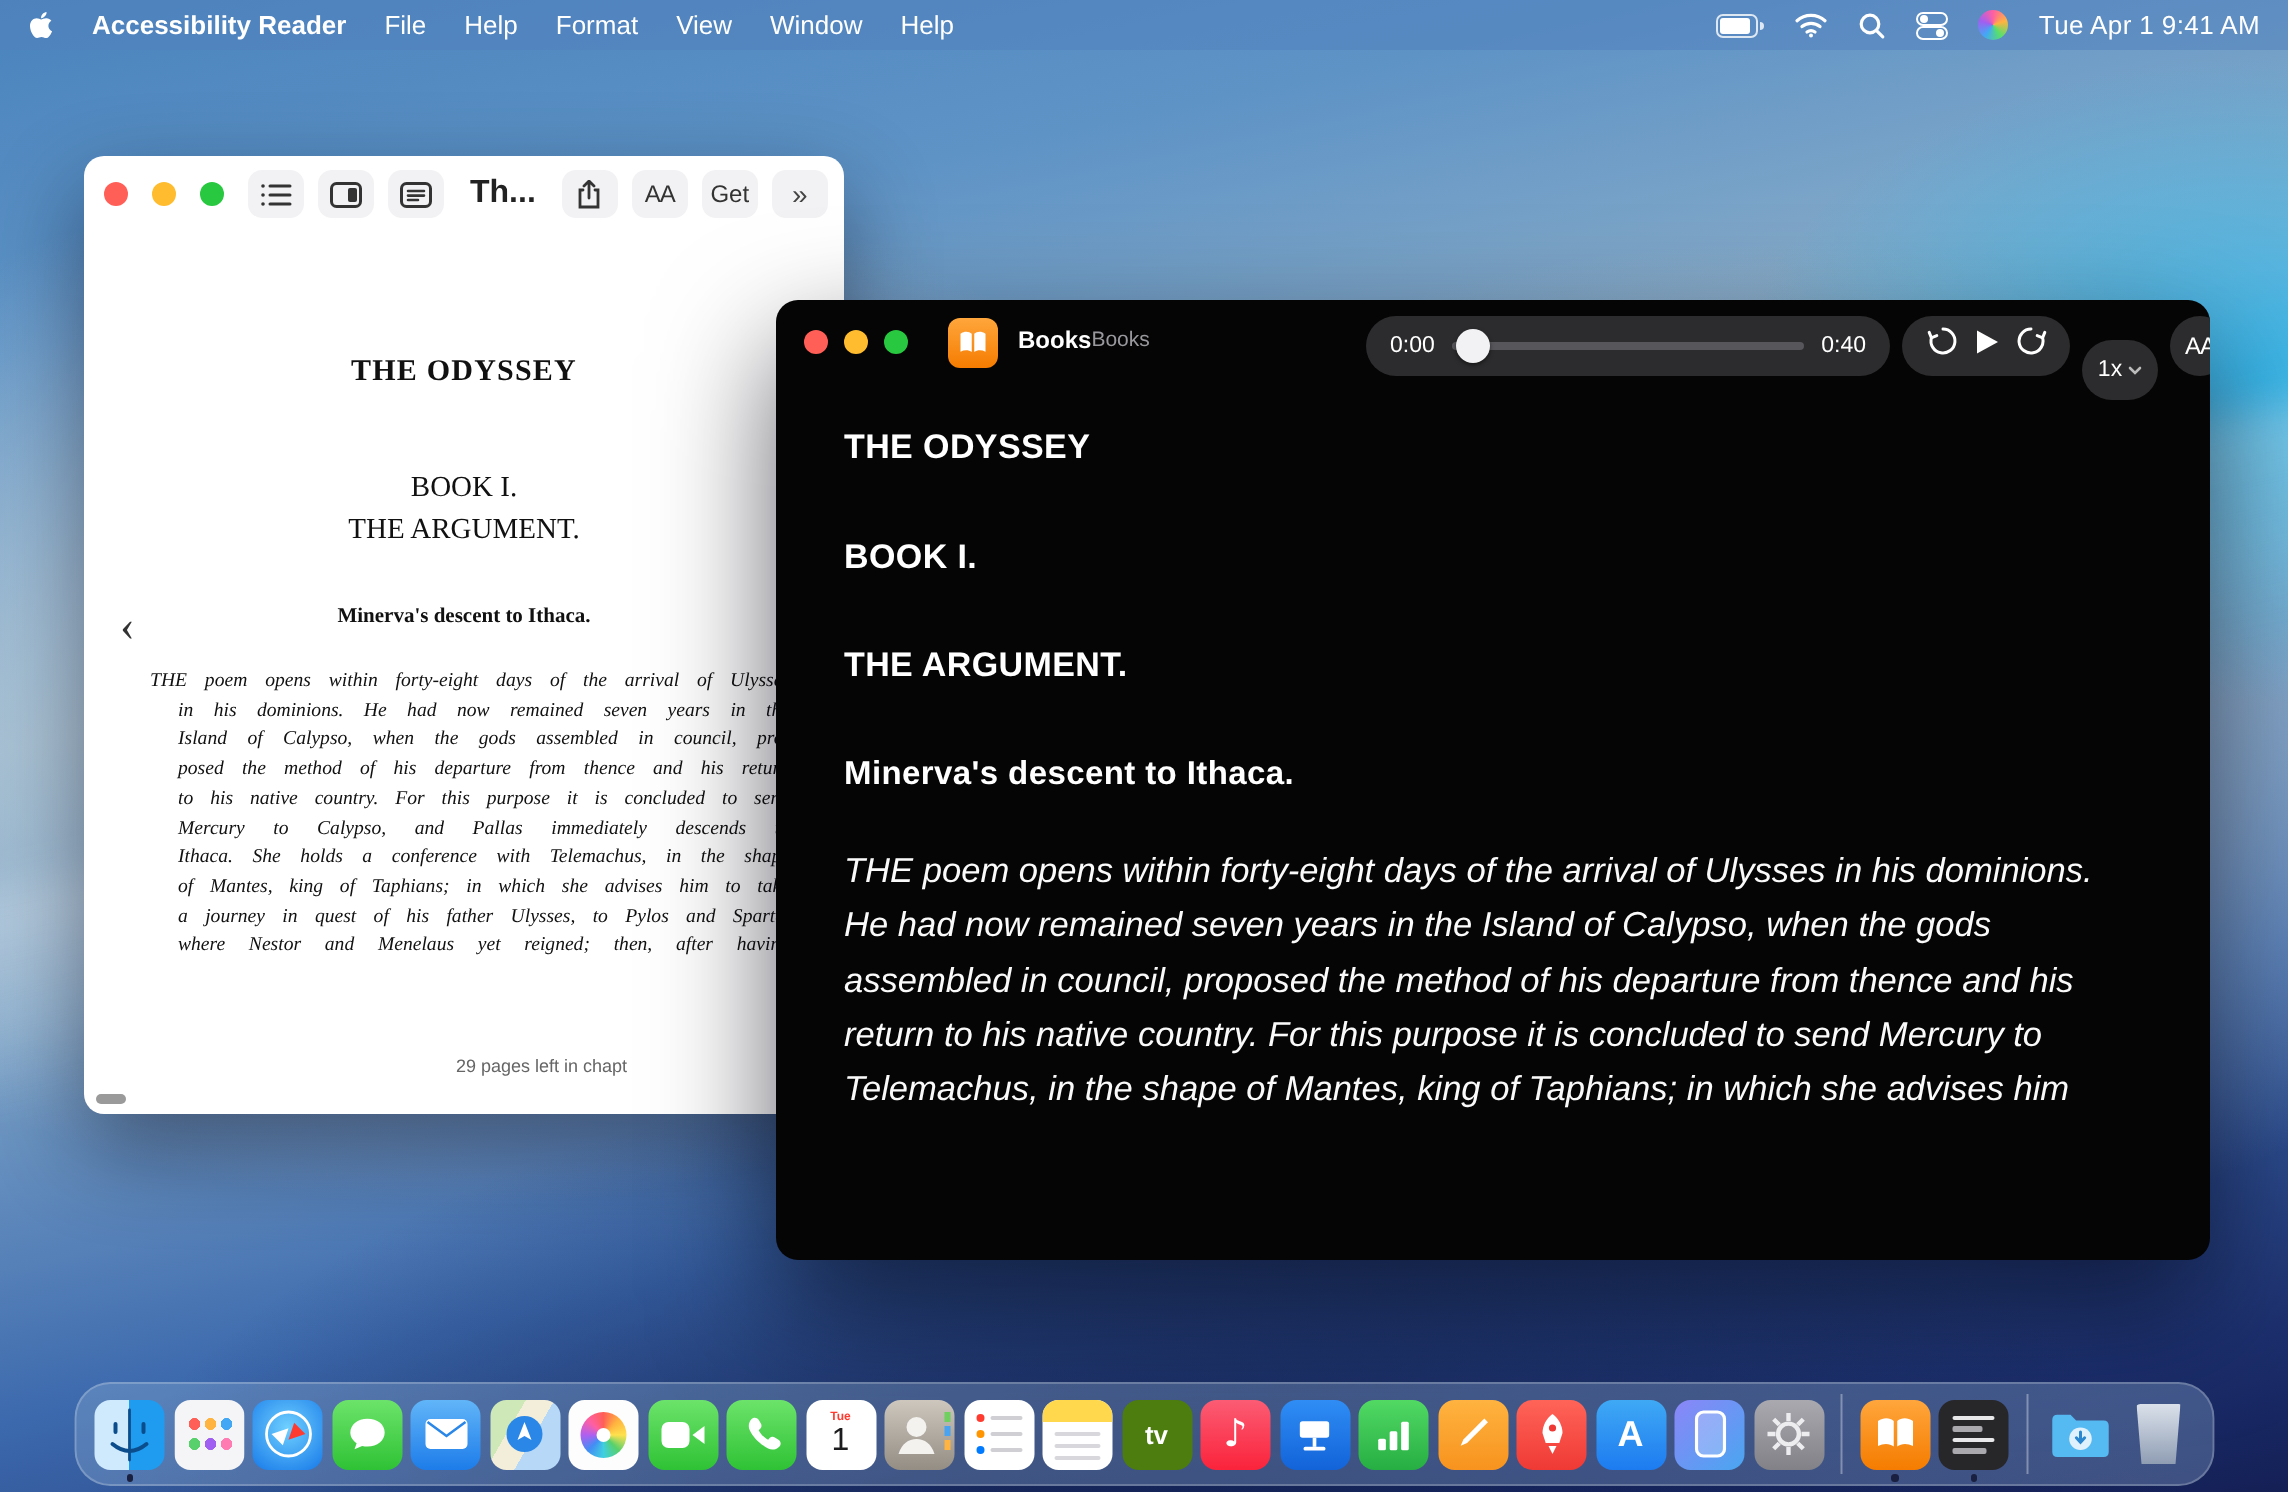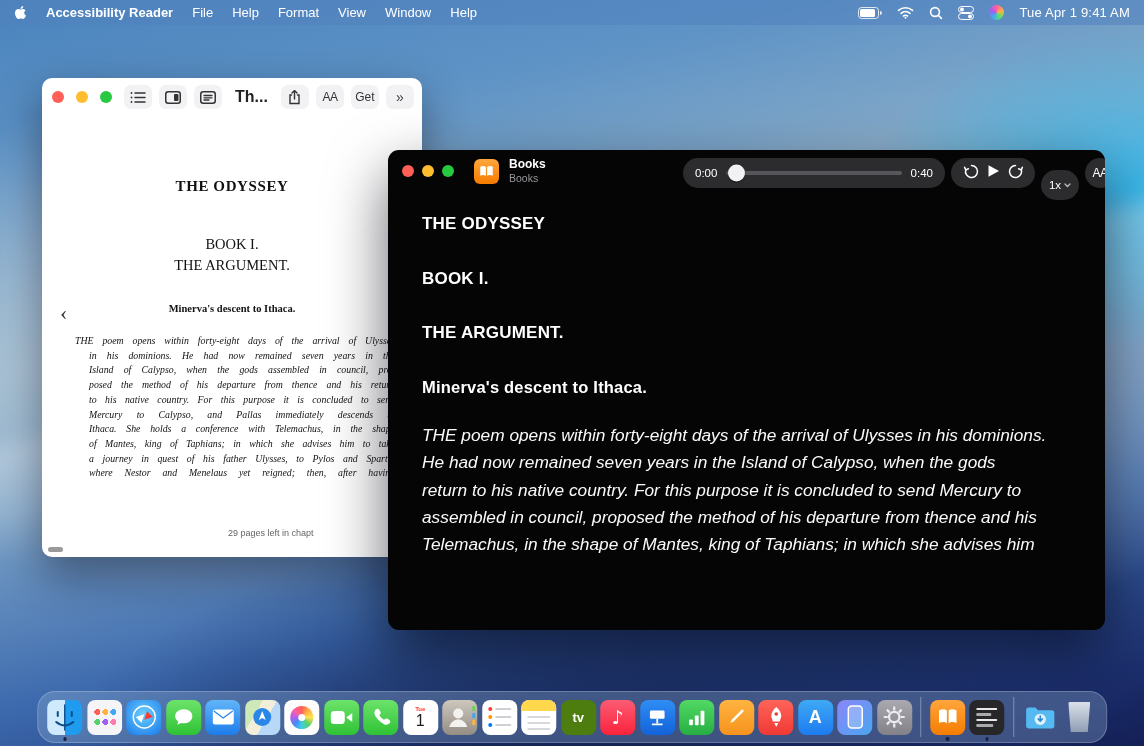--- a/index.html
+++ b/index.html
@@ -71,21 +71,21 @@
 
   
   .rwin { position:absolute; left:388px; top:150px; width:717px; height:480px;
     background:#050505; border-radius:11px; box-shadow:0 24px 60px rgba(0,0,15,.6);
     z-index:3; color:#fff; overflow:hidden; }
   .rheader { position:absolute; top:0; left:0; width:100%; height:42px;
     display:flex; align-items:center; padding:0 14px; }
   .rheader .tl { margin-right:8px; }
   .rapp-icon { width:25px; height:25px; border-radius:6px; margin:0 10px 0 12px;
     background:linear-gradient(#ffa63c,#f57c00); display:flex; align-items:center; justify-content:center; flex:none; }
-  .rtitles { display:flex; flex-direction:column; line-height:1.15; }
+  .rtitles { display:flex; flex-direction:row; line-height:1.15; }
   .rtitle { font-size:12px; font-weight:bold; color:#fff; }
   .rsub   { font-size:10.5px; color:#98989d; }
   .pill { position:absolute; top:8px; height:30px; background:#2c2c2e; border-radius:15px;
     display:flex; align-items:center; }
   .scrub { left:295px; width:262px; padding:11px 12px; gap:9px; }
   .scrub .time { font-size:11.5px; color:#fff; flex:none; }
   .track { position:relative; flex:1; height:4px; border-radius:2px; background:#57575b; }
   .thumb { position:absolute; left:2px; top:50%; transform:translate(0,-50%);
     width:17px; height:17px; border-radius:50%; background:#f2f2f4; box-shadow:0 1px 2px rgba(0,0,0,.5); }
   .ctrls { left:563px; width:84px; justify-content:space-around; padding:0 8px; }
@@ -332,22 +332,22 @@
 
   <div class="pill aabtn">AA</div>
 
   <div class="rw-title t1">THE ODYSSEY</div>
   <div class="rw-title t2">BOOK I.</div>
   <div class="rw-title t3">THE ARGUMENT.</div>
   <div class="rw-title t4">Minerva's descent to Ithaca.</div>
   <div class="rpara">
       <div>THE poem opens within forty-eight days of the arrival of Ulysses in his dominions.</div>
       <div>He had now remained seven years in the Island of Calypso, when the gods</div>
+      <div>assembled in council, proposed the method of his departure from thence and his</div>
       <div>return to his native country. For this purpose it is concluded to send Mercury to</div>
-      <div>assembled in council, proposed the method of his departure from thence and his</div>
       <div>Telemachus, in the shape of Mantes, king of Taphians; in which she advises him</div>
     </div>
 </section>
 
 <footer class="dock">
   <div class="di i-finder">
     <svg width="35" height="35" viewBox="0 0 35 35" fill="none" stroke="#0b4d8c" stroke-width="2" stroke-linecap="round">
         <path d="M17.5 5v25" stroke-width="1.4"></path>
         <path d="M10.5 12v4M24.5 12v4"></path>
         <path d="M9 22q8.5 7 17 0"></path>

